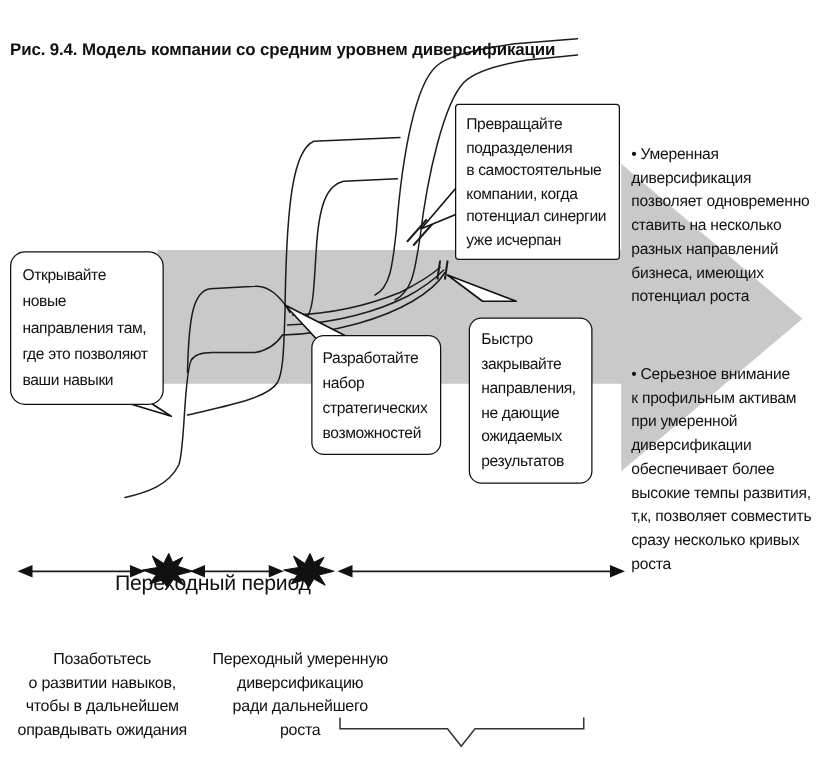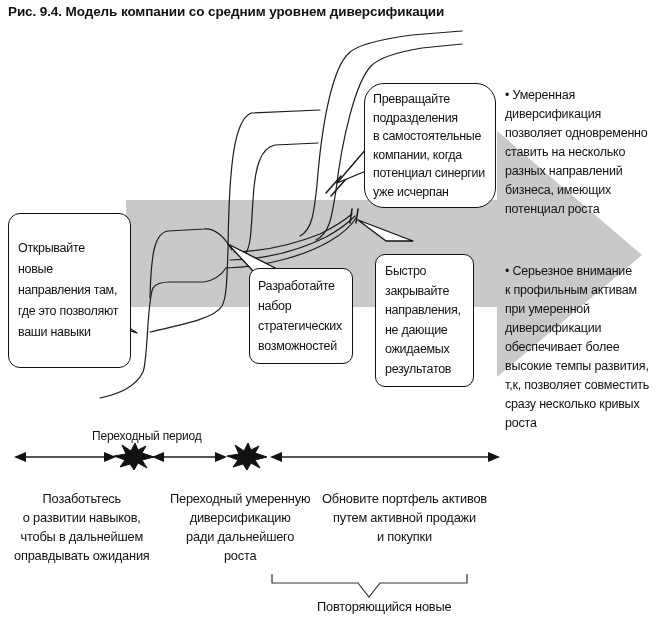--- a/index.html
+++ b/index.html
@@ -1,32 +1,32 @@
 <!DOCTYPE html>
 <html><head>
 <meta charset="utf-8">
 <style>
   html,body{margin:0;padding:0;background:#fff;}
   .stage{position:relative;width:660px;height:620px;background:#fff;overflow:hidden;
          font-family:"Liberation Sans",sans-serif;color:#111;}
   .art{position:absolute;left:0;top:0;z-index:1;}
   .t{position:absolute;z-index:2;white-space:pre-line;color:#111;
-     font-family:"Liberation Sans",sans-serif;letter-spacing:-0.2px;}
+     font-family:"Liberation Sans",sans-serif;letter-spacing:-0.2px;margin-top:28px;}
   .title{left:8px;top:4px;font-size:13.5px;font-weight:bold;letter-spacing:-0.1px;white-space:nowrap;}
   .callout{position:absolute;z-index:3;background:#fff;border:1.4px solid #111;
            box-sizing:border-box;white-space:pre-line;letter-spacing:-0.3px;
            font-family:"Liberation Sans",sans-serif;}
-  .c1{left:8px;top:201px;width:123px;border-radius:12px;padding:24px 9px;font-size:12.5px;line-height:21px;margin-top:12px;}
+  .c1{left:8px;top:201px;width:123px;border-radius:12px;padding:8px 9px;font-size:12.5px;line-height:21px;}
   .c2{left:238px;top:268px;width:104px;border-radius:10px;padding:7px 8px;font-size:12.5px;line-height:20px;margin-left:11px;}
   .c3{left:375px;top:254px;width:99px;border-radius:10px;padding:7px 9px;font-size:12.5px;line-height:19.5px;}
-  .c4{left:364px;top:83px;width:132px;border-radius:20px;padding:6px 8px;font-size:12.5px;line-height:18.5px;}
+  .c4{left:364px;top:83px;width:132px;border-radius:3px;padding:6px 8px;font-size:12.5px;line-height:18.5px;}
   .note{width:160px;font-size:12.5px;line-height:19px;}
   .n1{left:505px;top:86px;}
   .n2{left:505px;top:262px;}
-  .lbl-transition{left:92px;top:429px;font-size:12px;}
+  .lbl-transition{left:92px;top:429px;font-size:17px;}
   .cap{font-size:12.8px;line-height:19px;text-align:center;}
   .cap1{left:14px;top:489px;}
   .cap2{left:170px;top:489px;}
   .cap3{left:322px;top:489px;}
   .lbl-repeat{left:317px;top:599px;font-size:12.8px;}
 </style>
 </head>
 <body>
 
 <div class="stage">
@@ -125,18 +125,15 @@
   <div class="t lbl-transition">Переходный период</div>
 
   <div class="t cap cap1">Позаботьтесь
 о развитии навыков,
 чтобы в дальнейшем
 оправдывать ожидания</div>
   <div class="t cap cap2">Переходный умеренную
 диверсификацию
 ради дальнейшего
 роста</div>
-  <div class="t cap cap3">Обновите портфель активов
-путем активной продажи
-и покупки</div>
 
   <div class="t lbl-repeat">Повторяющийся новые</div>
 </div>
 
 </body></html>

